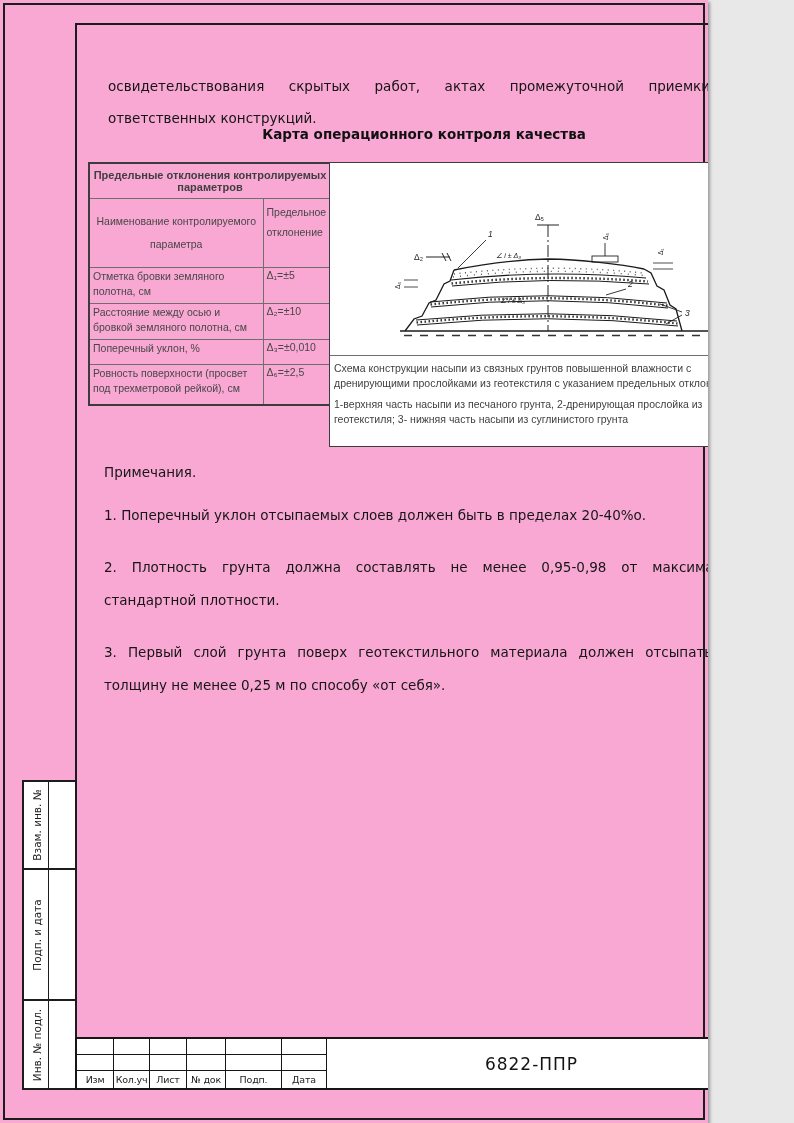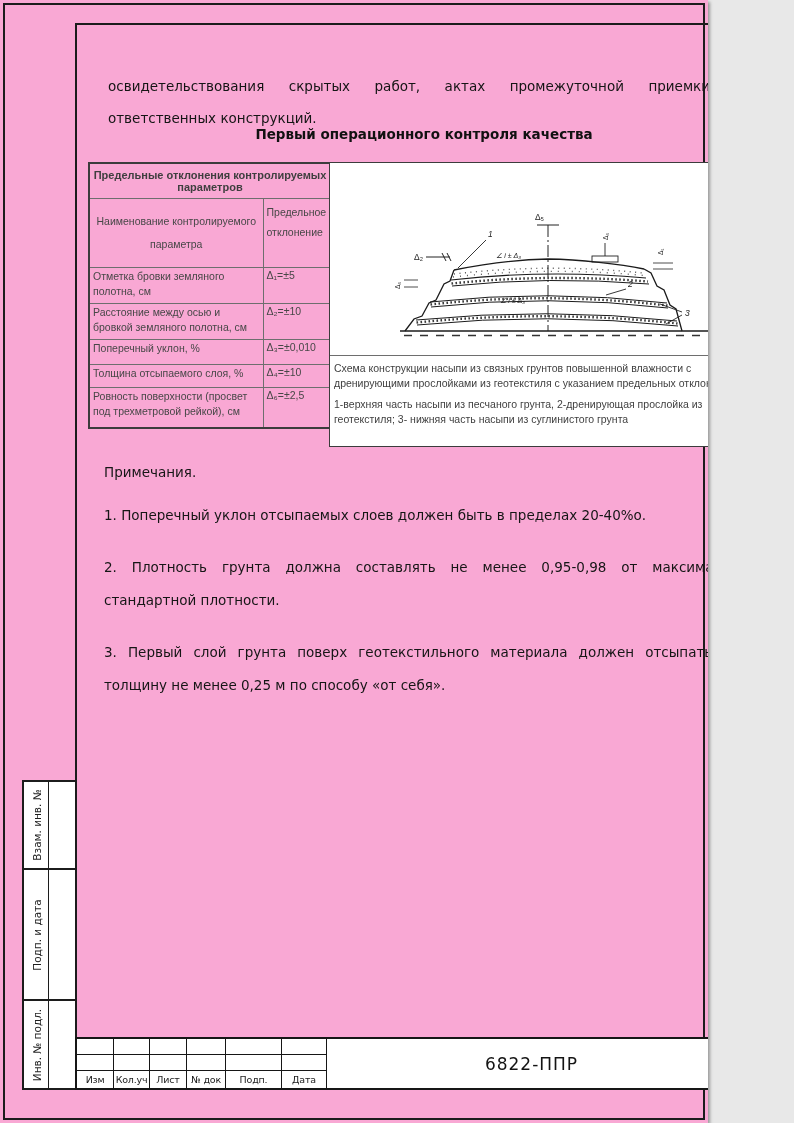--- a/index.html
+++ b/index.html
@@ -74,21 +74,21 @@
   svg text { font-family:"Liberation Sans", sans-serif; fill:#1d1d1d; }
 </style>
 </head>
 <body>
 
 <div class="page">
   <div class="outer-border"></div>
   <div class="frame"></div>
 
   <div class="intro">освидетельствования скрытых работ, актах промежуточной приемки ответственных конструкций.</div>
-  <div class="doc-title">Первый операционного контроля качества</div>
+  <div class="doc-title">Карта операционного контроля качества</div>
 
   <table class="tol">
     <colgroup>
         <col style="width:174px">
         <col style="width:68px">
       </colgroup>
     <tbody>
         <tr>
           <td class="tol-title" colspan="2">Предельные отклонения контролируемых параметров</td>
         </tr>
@@ -101,24 +101,20 @@
       <td class="rval">Δ₁=±5</td>
     </tr>
     <tr style="height:36px">
       <td class="rname">Расстояние между осью и бровкой земляного полотна, см</td>
       <td class="rval">Δ₂=±10</td>
     </tr>
     <tr style="height:25px">
       <td class="rname">Поперечный уклон, %</td>
       <td class="rval">Δ₃=±0,010</td>
     </tr>
-    <tr style="height:23px">
-      <td class="rname">Толщина отсыпаемого слоя, %</td>
-      <td class="rval">Δ₄=±10</td>
-    </tr>
     <tr style="height:40px">
       <td class="rname">Ровность поверхности (просвет под трехметровой рейкой), см</td>
       <td class="rval">Δ₆=±2,5</td>
     </tr>
   </tbody>
     </table>
 
   <div class="diagram-box">
     <div class="diagram-draw">
       <svg width="433" height="190" viewBox="0 0 433 190" xmlns="http://www.w3.org/2000/svg">

